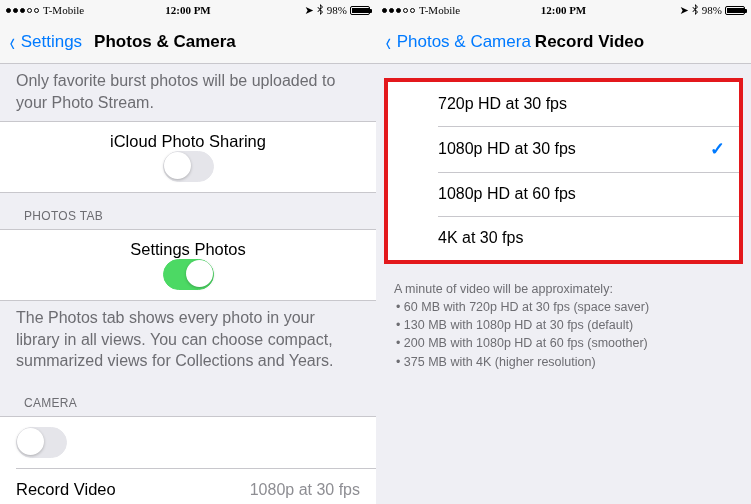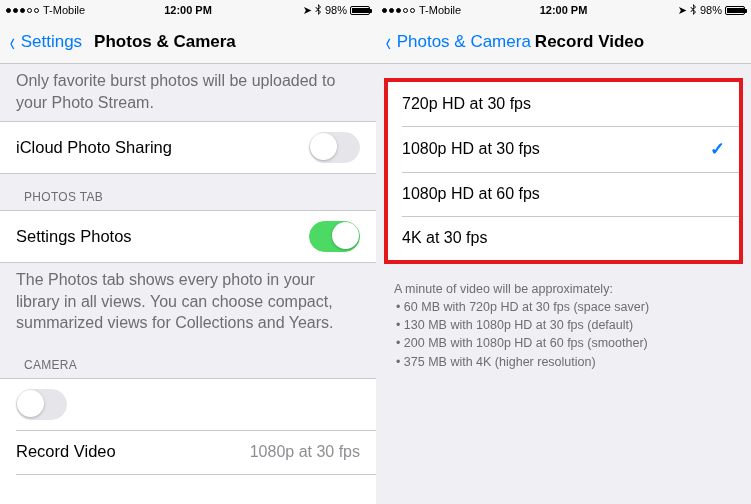--- a/index.html
+++ b/index.html
@@ -25,20 +25,21 @@
   .status-bar {
     height: 20px;
     background: #f7f7f7;
     display: flex;
     align-items: center;
     justify-content: space-between;
     padding: 8px 6px;
     font-size: 11px;
     color: #000;
     position: relative;
+    font-family: Liberation Serif, serif;
   }
   .status-left { display: flex; align-items: center; gap: 4px; }
   .dots { display: flex; gap: 2px; }
   .dot {
     width: 5px; height: 5px; border-radius: 50%;
     border: 0.5px solid #000;
   }
   .dot.fill { background: #000; }
   .carrier { font-size: 11px; }
   .status-center {
@@ -128,21 +129,21 @@
     min-height: 44px;
     display: flex;
     align-items: center;
     padding: 10px 16px;
     font-size: 16.5px;
     color: #000;
     border-top: 0.5px solid #c8c7cc;
     position: relative;
   }
   .cell.first { border-top: 0.5px solid #c8c7cc; }
-  .cell.last { border-bottom: 0.5px solid #c8c7cc; }
+  .cell.last { border-bottom: 0.5px solid #c8c7cc; flex-direction: column; }
   .cell .label { flex: 1; }
   .cell .detail {
     color: #8e8e93;
     font-size: 16px;
     margin-right: 0;
   }
 
   
   .group { background: #fff; }
   .group .cell + .cell {
@@ -173,20 +174,21 @@
     box-shadow: 0 1px 3px rgba(0,0,0,0.25);
   }
   .toggle.off .knob { left: 0; }
   .toggle.on .knob { right: 0; }
 
   
   .red-outline {
     border: 4px solid #e3181c;
     margin: 14px 8px 10px 8px;
     background: #fff;
+    padding-left: 36px;
   }
   .red-outline .cell {
     border-top: none;
     padding: 12px 14px;
     font-size: 16px;
   }
   .red-outline .cell + .cell::before {
     content: '';
     position: absolute;
     left: 14px; right: 0; top: 0;

